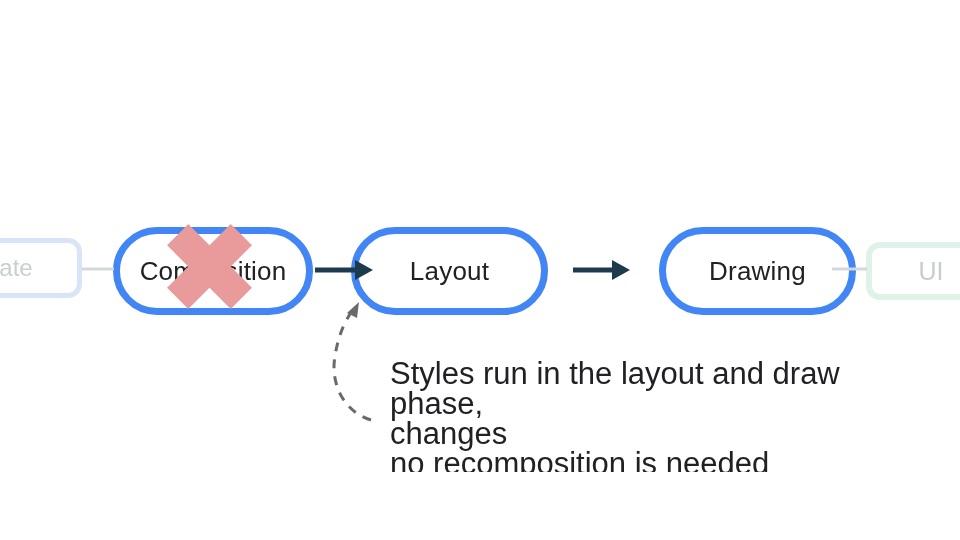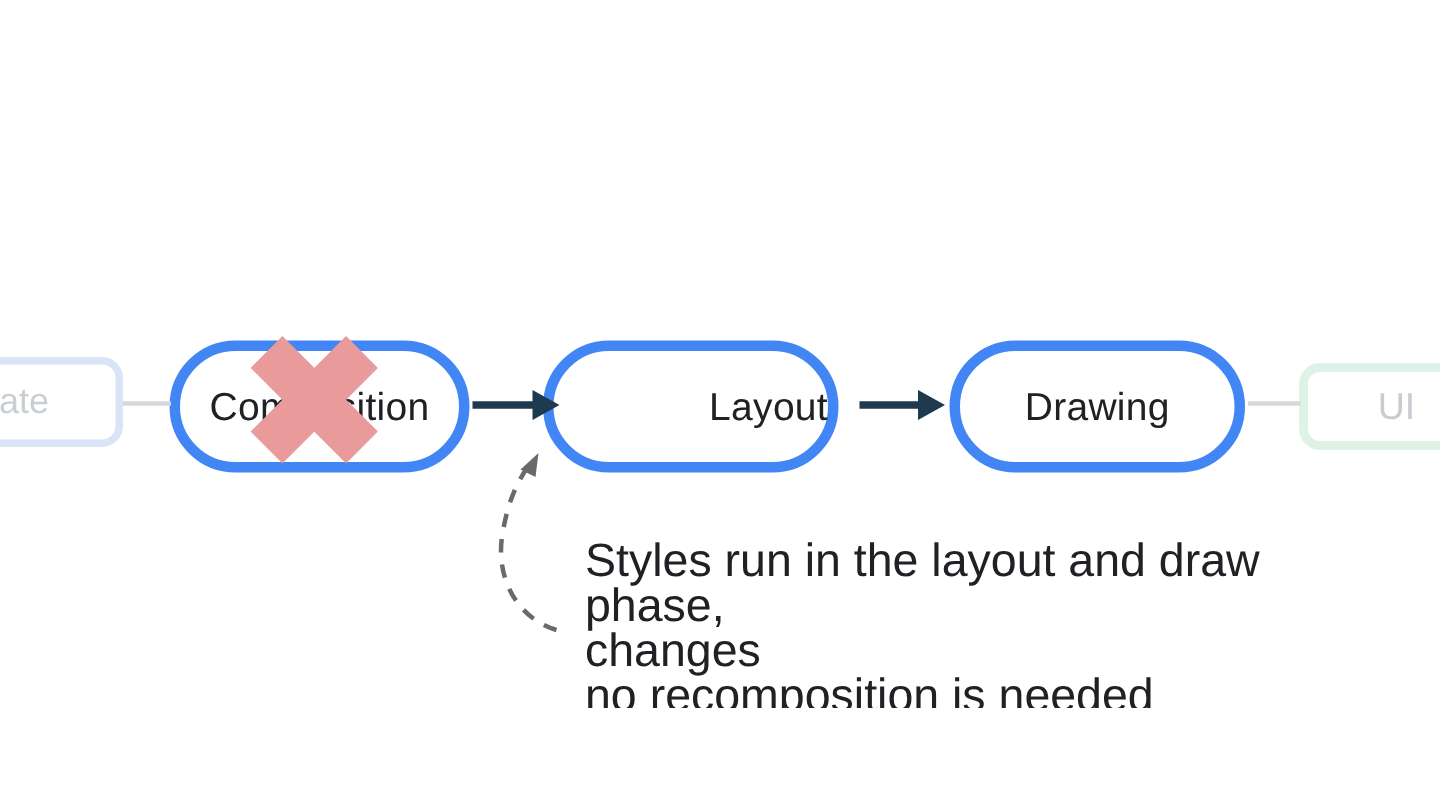--- a/index.html
+++ b/index.html
@@ -17,22 +17,22 @@
   }
   .node-faded-blue{
     border:5px solid #D9E4F8;border-radius:14px;
     font-size:24px;color:#C9CED3;
   }
   .node-faded-green{
     border:6px solid #DFF2E7;border-radius:14px;
     font-size:25px;color:#C7CCD1;
   }
   .node-composition{left:113px;top:227px;width:200px;height:88px;}
-  .node-layout{left:362px;top:227px;width:197px;height:88px;justify-content:flex-end;}
-  .node-drawing{left:633px;top:227px;width:197px;height:88px;}
+  .node-layout{left:351px;top:227px;width:197px;height:88px;}
+  .node-drawing{left:659px;top:227px;width:197px;height:88px;}
   .node-state{left:-50px;top:238px;width:132px;height:60px;}
   .node-ui{left:866px;top:242px;width:130px;height:58px;}
   .overlay{
     position:absolute;left:0;top:0;width:960px;height:540px;
     pointer-events:none;
   }
   .annotation{
     position:absolute;left:390px;top:359px;width:460px;
     font-size:31px;line-height:30px;color:#202124;
   }

